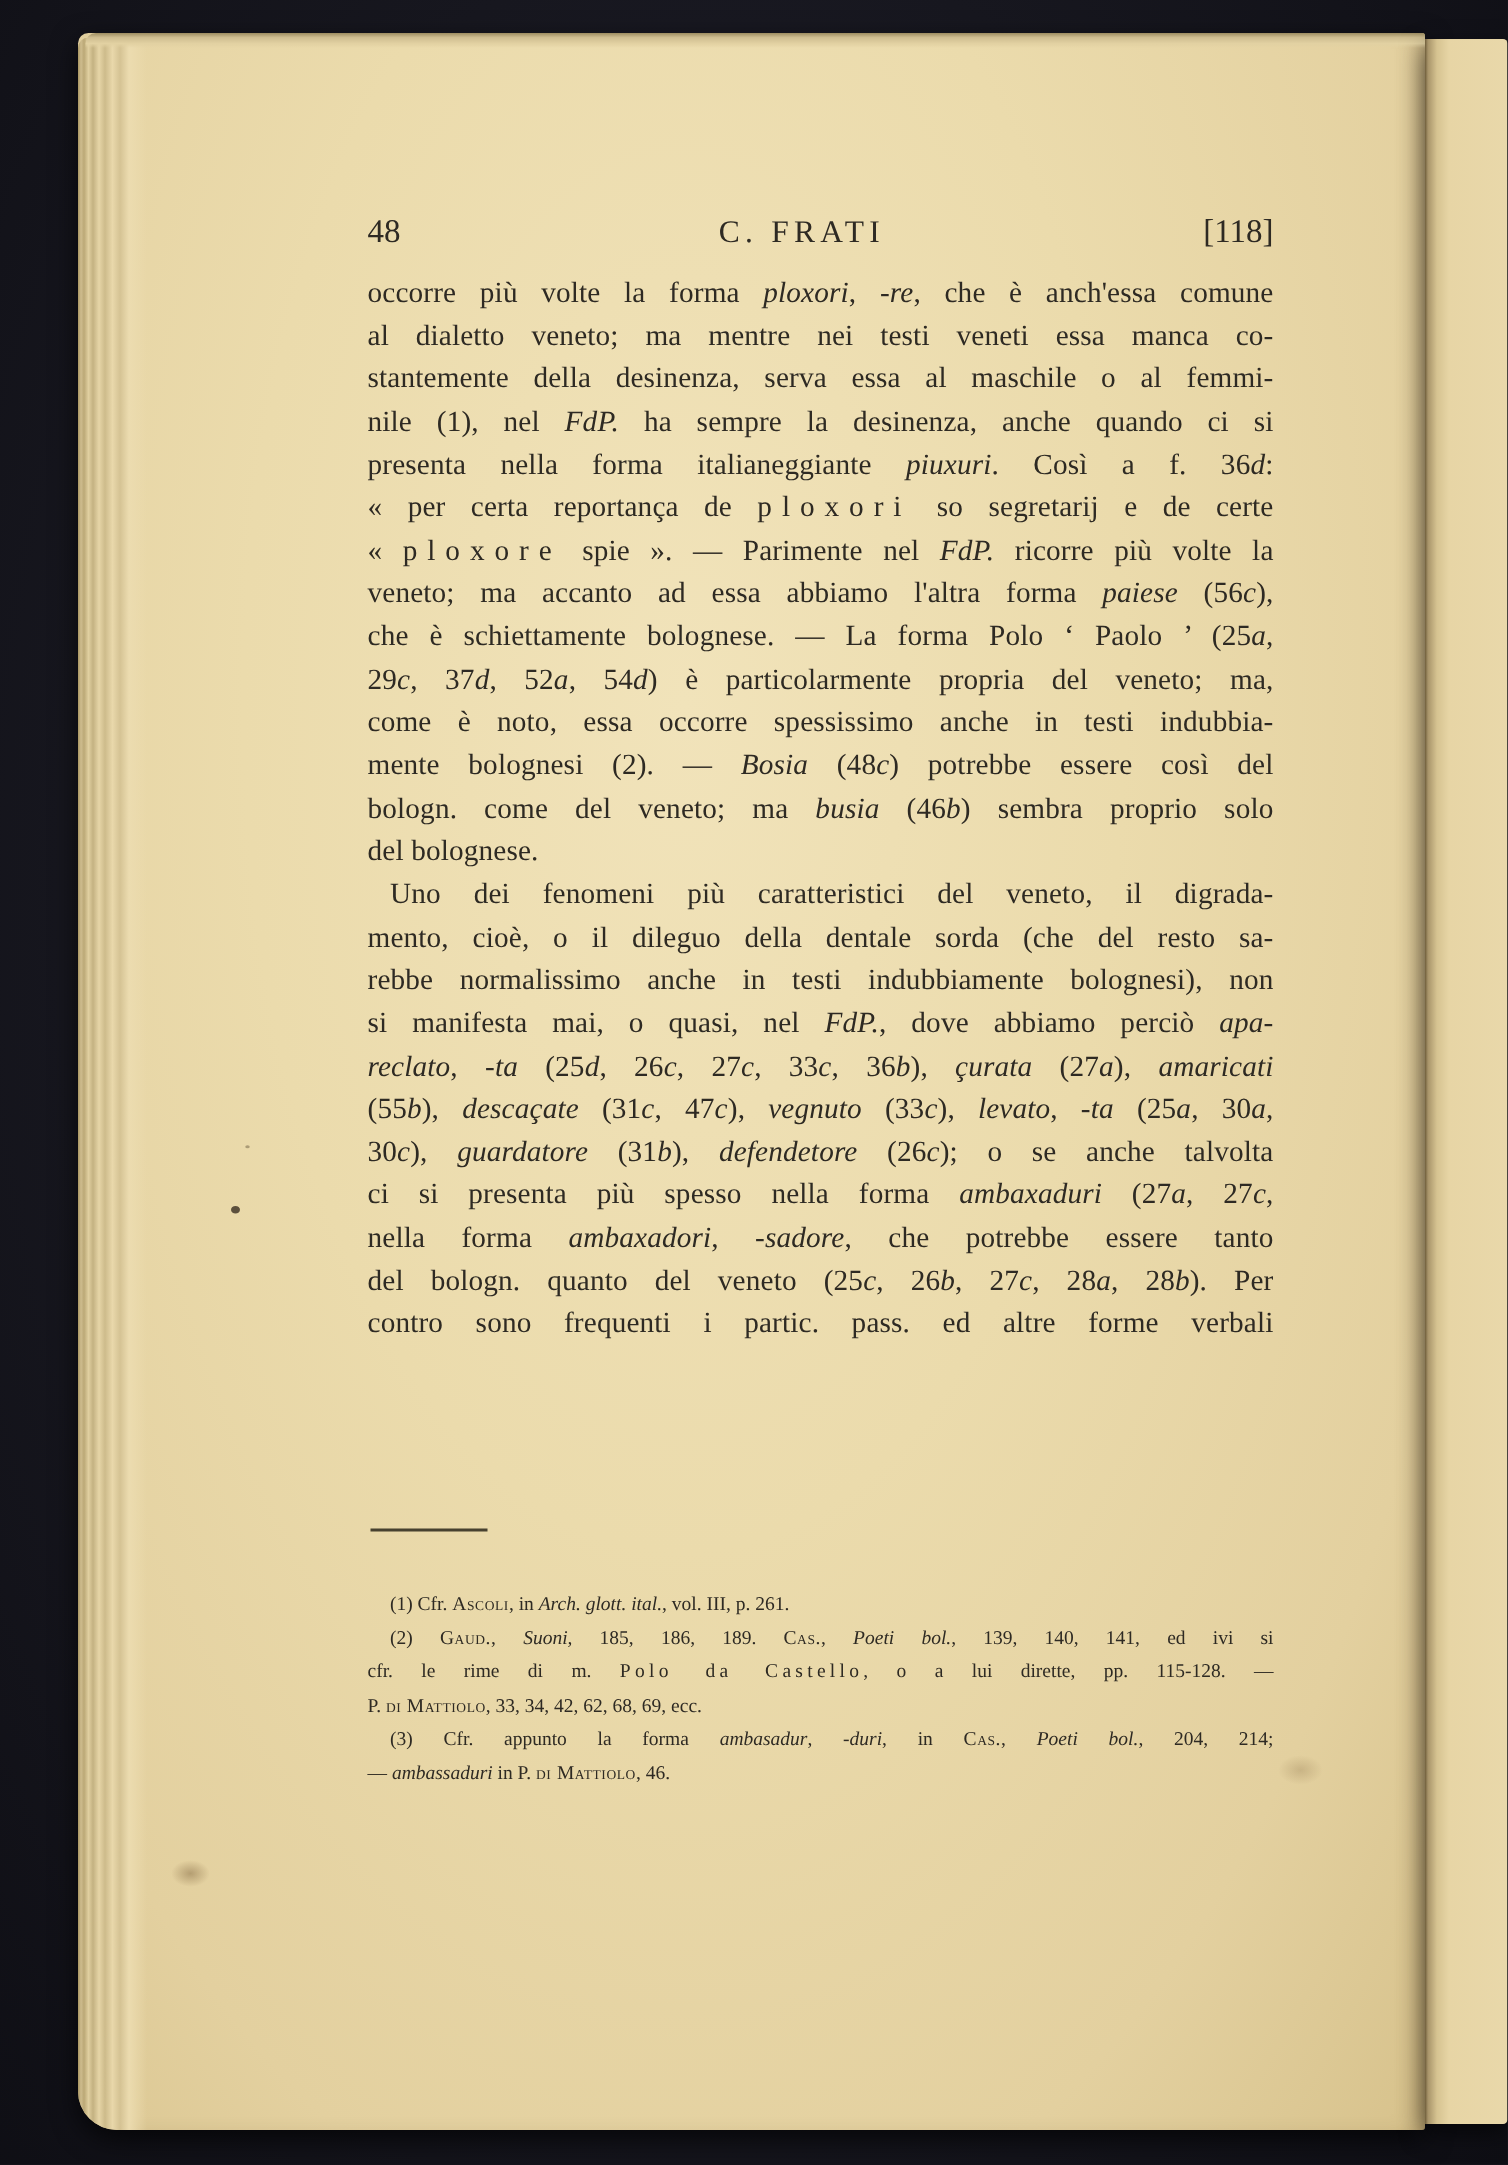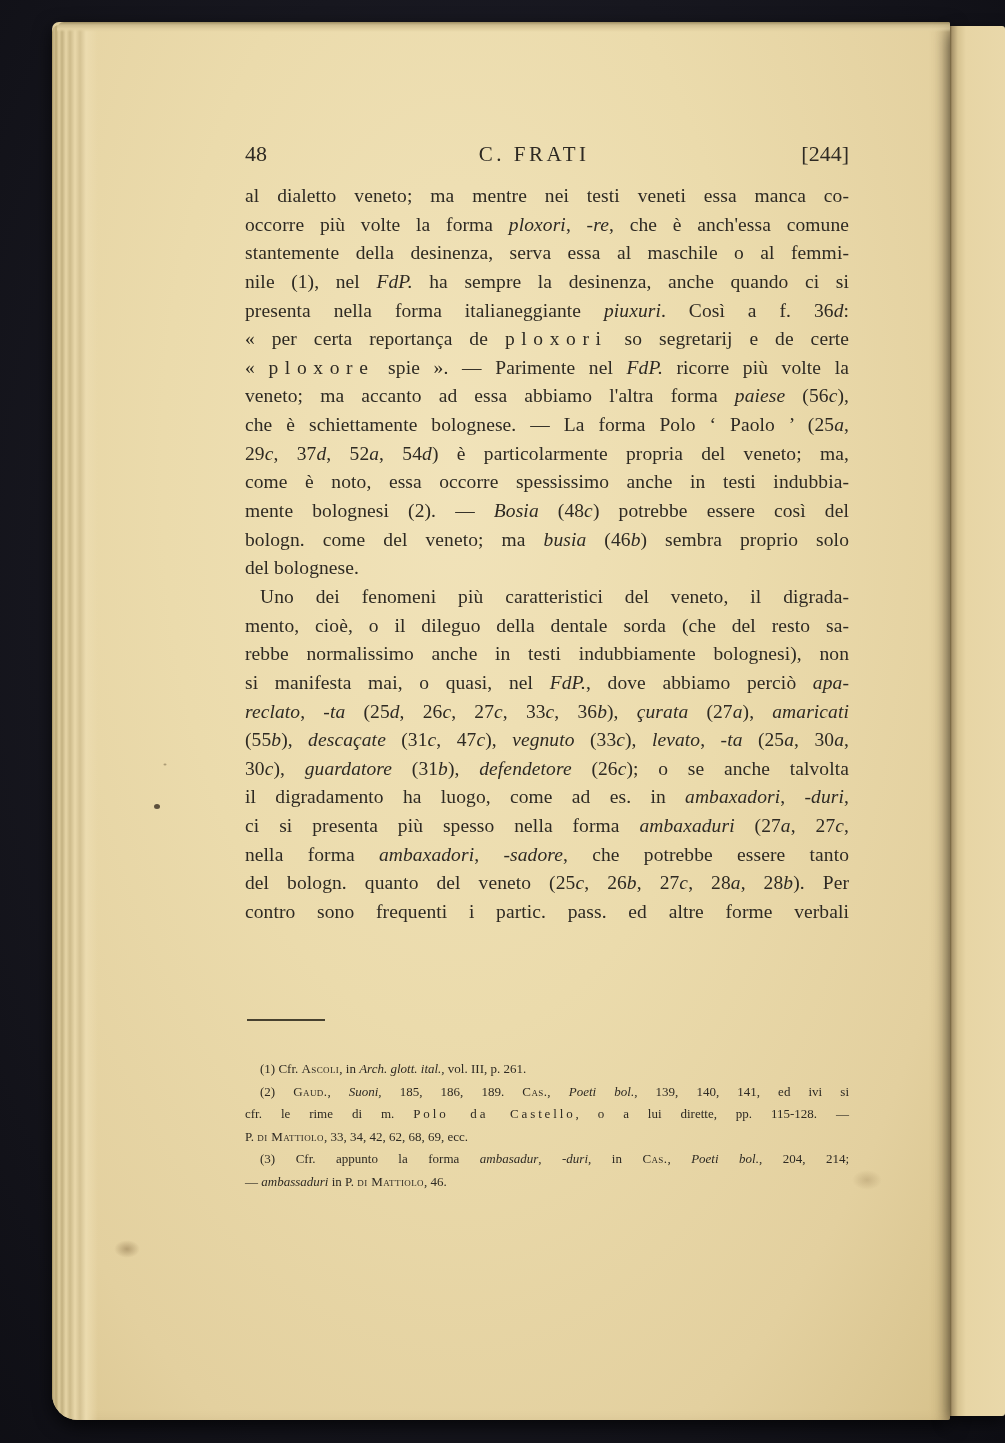--- a/index.html
+++ b/index.html
@@ -91,46 +91,45 @@
 
 <div class="scene">
 
   <div class="book-page">
     <div class="edge-stack"></div>
     <div class="edge-top"></div>
 
     <div class="page-header">
       <span class="page-num">48</span>
       <span class="running-title">C. FRATI</span>
-      <span class="issue-num">[244]</span>
+      <span class="issue-num">[118]</span>
     </div>
 
     <div class="body-text">
+        <div class="body-line just">occorre più volte la forma <i>ploxori</i>, <i>-re</i>, che è anch'essa comune</div>
         <div class="body-line just">al dialetto veneto; ma mentre nei testi veneti essa manca co-</div>
-        <div class="body-line just">occorre più volte la forma <i>ploxori</i>, <i>-re</i>, che è anch'essa comune</div>
         <div class="body-line just">stantemente della desinenza, serva essa al maschile o al femmi-</div>
         <div class="body-line just">nile (1), nel <i>FdP.</i> ha sempre la desinenza, anche quando ci si</div>
         <div class="body-line just">presenta nella forma italianeggiante <i>piuxuri</i>. Così a f. 36<i>d</i>:</div>
         <div class="body-line just">« per certa reportança de <span class="sp">ploxori</span> so segretarij e de certe</div>
         <div class="body-line just">« <span class="sp">ploxore</span> spie ». — Parimente nel <i>FdP.</i> ricorre più volte la</div>
         <div class="body-line just">veneto; ma accanto ad essa abbiamo l'altra forma <i>paiese</i> (56<i>c</i>),</div>
         <div class="body-line just">che è schiettamente bolognese. — La forma Polo ‘ Paolo ’ (25<i>a</i>,</div>
         <div class="body-line just">29<i>c</i>, 37<i>d</i>, 52<i>a</i>, 54<i>d</i>) è particolarmente propria del veneto; ma,</div>
         <div class="body-line just">come è noto, essa occorre spessissimo anche in testi indubbia-</div>
         <div class="body-line just">mente bolognesi (2). — <i>Bosia</i> (48<i>c</i>) potrebbe essere così del</div>
         <div class="body-line just">bologn. come del veneto; ma <i>busia</i> (46<i>b</i>) sembra proprio solo</div>
         <div class="body-line">del bolognese.</div>
         <div class="body-line just indent">Uno dei fenomeni più caratteristici del veneto, il digrada-</div>
         <div class="body-line just">mento, cioè, o il dileguo della dentale sorda (che del resto sa-</div>
         <div class="body-line just">rebbe normalissimo anche in testi indubbiamente bolognesi), non</div>
         <div class="body-line just">si manifesta mai, o quasi, nel <i>FdP.</i>, dove abbiamo perciò <i>apa-</i></div>
         <div class="body-line just"><i>reclato</i>, <i>-ta</i> (25<i>d</i>, 26<i>c</i>, 27<i>c</i>, 33<i>c</i>, 36<i>b</i>), <i>çurata</i> (27<i>a</i>), <i>amaricati</i></div>
         <div class="body-line just">(55<i>b</i>), <i>descaçate</i> (31<i>c</i>, 47<i>c</i>), <i>vegnuto</i> (33<i>c</i>), <i>levato</i>, <i>-ta</i> (25<i>a</i>, 30<i>a</i>,</div>
         <div class="body-line just">30<i>c</i>), <i>guardatore</i> (31<i>b</i>), <i>defendetore</i> (26<i>c</i>); o se anche talvolta</div>
-        <div class="body-line just">il digradamento ha luogo, come ad es. in <i>ambaxadori</i>, <i>-duri</i>,</div>
         <div class="body-line just">ci si presenta più spesso nella forma <i>ambaxaduri</i> (27<i>a</i>, 27<i>c</i>,</div>
         <div class="body-line just">nella forma <i>ambaxadori</i>, <i>-sadore</i>, che potrebbe essere tanto</div>
         <div class="body-line just">del bologn. quanto del veneto (25<i>c</i>, 26<i>b</i>, 27<i>c</i>, 28<i>a</i>, 28<i>b</i>). Per</div>
         <div class="body-line just">contro sono frequenti i partic. pass. ed altre forme verbali</div>
       </div>
 
     <div class="fn-rule"></div>
 
     <div class="footnotes">
         <div class="fn-line indent">(1) Cfr. <span class="sc">Ascoli</span>, in <i>Arch. glott. ital.</i>, vol. III, p. 261.</div>

